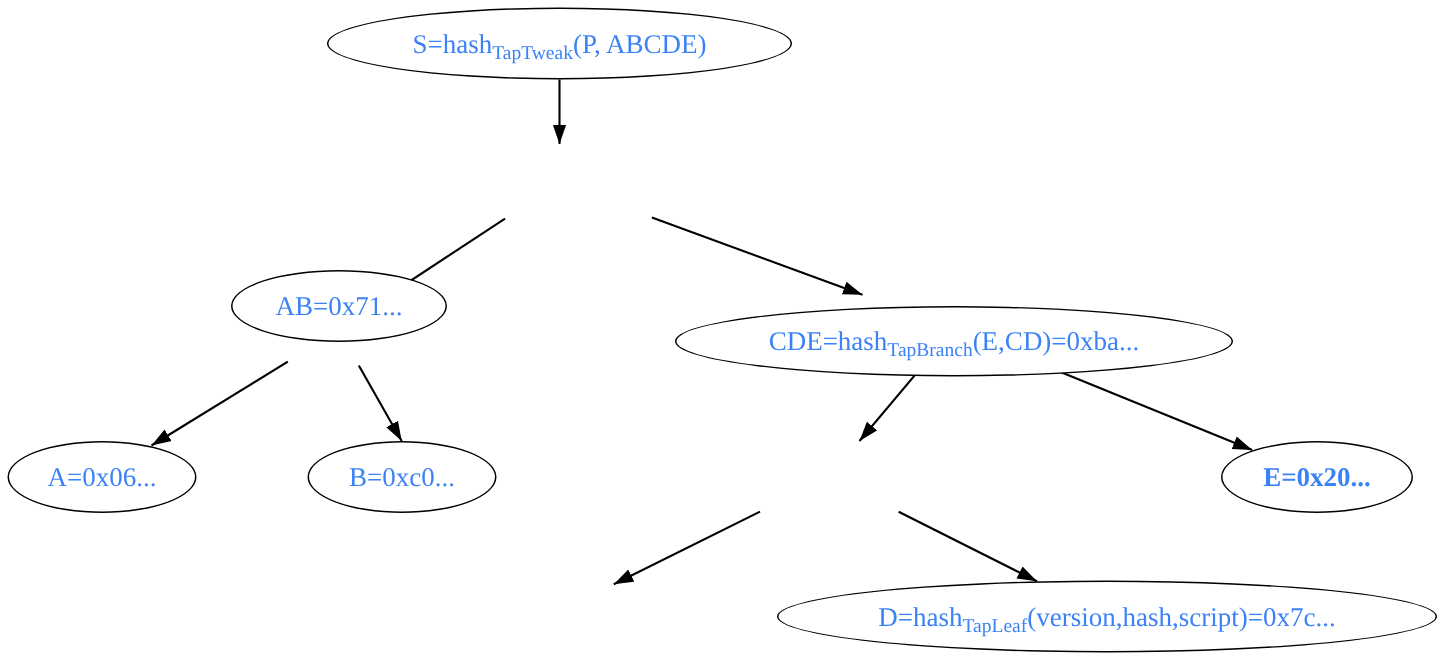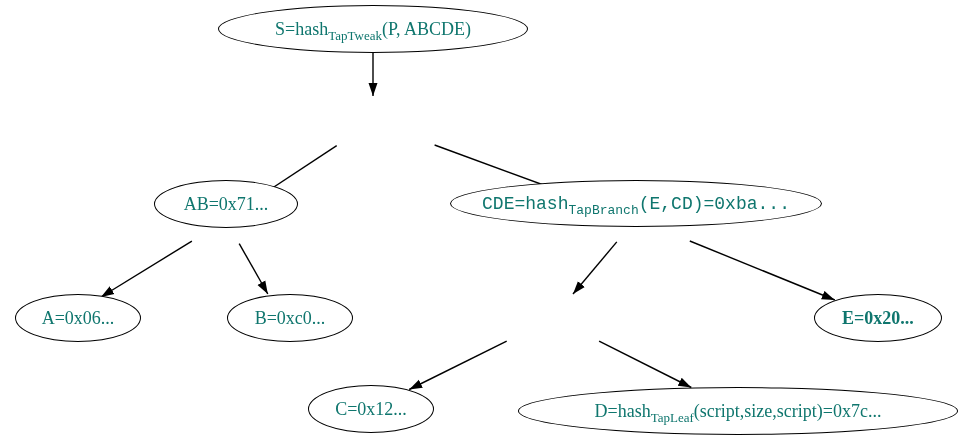--- a/index.html
+++ b/index.html
@@ -30,21 +30,21 @@
     position: absolute;
     box-sizing: border-box;
     border: 1.5px solid #000000;
     border-radius: 50%;
     background: #ffffff;
     display: flex;
     align-items: center;
     justify-content: center;
     white-space: nowrap;
     font-size: 18px;
-    color: #0f766e;
+    color: #3b82f6;
     text-align: right;
   }
   .node .lbl {
     padding: 0 4px;
   }
   .node sub {
     font-size: 13px;
     line-height: 0;
   }
 </style>
@@ -72,38 +72,35 @@
 
   <div class="node" style="left:218px; top:5px; width:310px; height:48px;">
     <span class="lbl"><span>S=hash</span><sub>TapTweak</sub><span>(P, ABCDE)</span></span>
   </div>
 
 
   <div class="node" style="left:154px; top:180px; width:144px; height:48px;">
     <span class="lbl"><span>AB=0x71...</span></span>
   </div>
 
-  <div class="node" style="left:450px; top:180px; width:372px; height:47px;font-family:Liberation Mono, monospace;">
+  <div class="node" style="left:450px; top:204px; width:372px; height:47px;">
     <span class="lbl"><span>CDE=hash</span><sub>TapBranch</sub><span>(E,CD)=0xba...</span></span>
   </div>
 
-  <div class="node" style="left:15px; top:294px; width:126px; height:48px;">
+  <div class="node" style="left:5px; top:294px; width:126px; height:48px;">
     <span class="lbl"><span>A=0x06...</span></span>
   </div>
 
-  <div class="node" style="left:227px; top:294px; width:126px; height:48px;">
+  <div class="node" style="left:205px; top:294px; width:126px; height:48px;">
     <span class="lbl"><span>B=0xc0...</span></span>
   </div>
 
 
   <div class="node" style="left:814px; top:294px; width:128px; height:48px;font-weight:bold;">
     <span class="lbl"><span>E=0x20...</span></span>
   </div>
 
-  <div class="node" style="left:308px; top:385px; width:126px; height:48px;">
-    <span class="lbl"><span>C=0x12...</span></span>
-  </div>
 
   <div class="node" style="left:518px; top:387px; width:440px; height:48px;">
-    <span class="lbl"><span>D=hash</span><sub>TapLeaf</sub><span>(script,size,script)=0x7c...</span></span>
+    <span class="lbl"><span>D=hash</span><sub>TapLeaf</sub><span>(version,hash,script)=0x7c...</span></span>
   </div>
 
 </div>
 
 </body></html>

